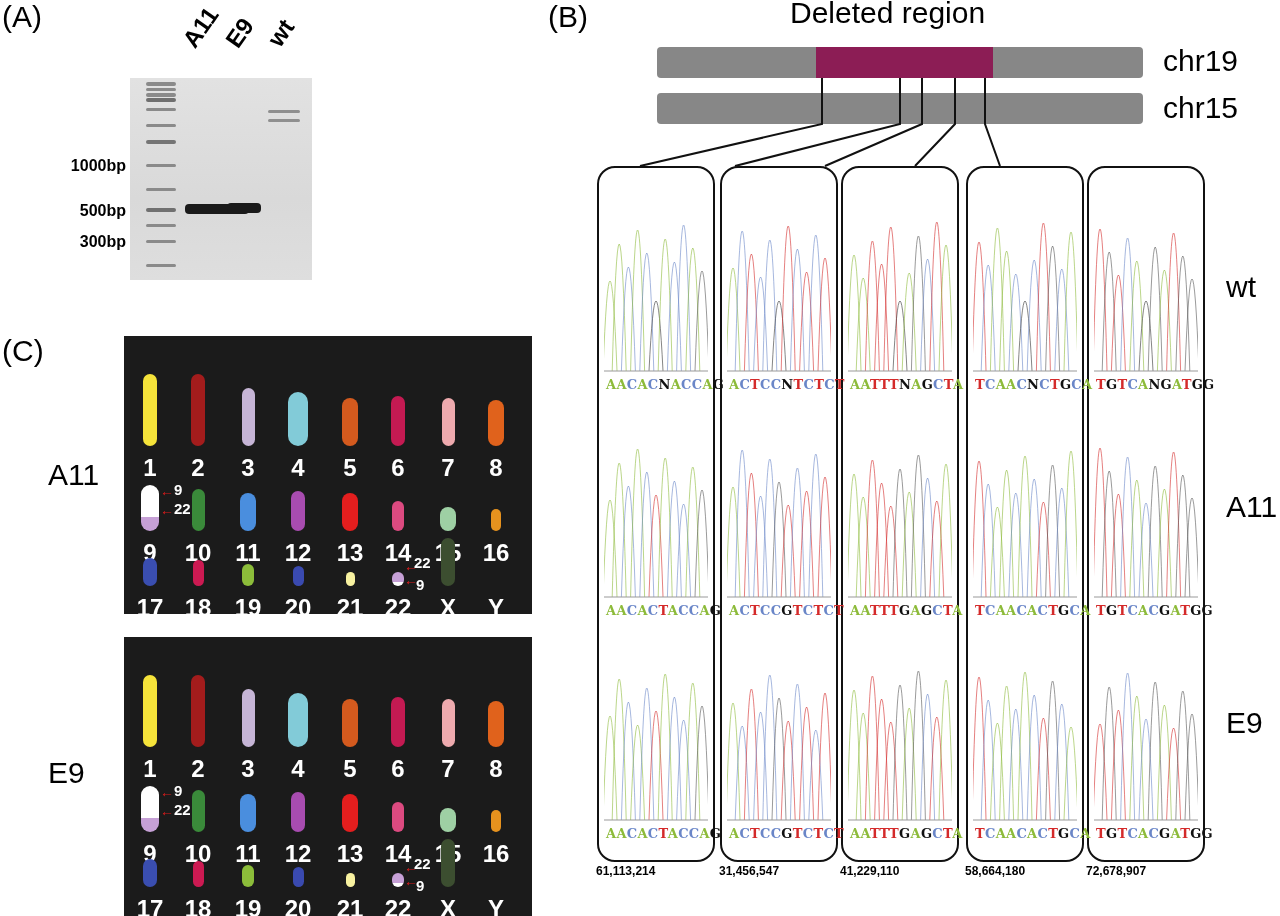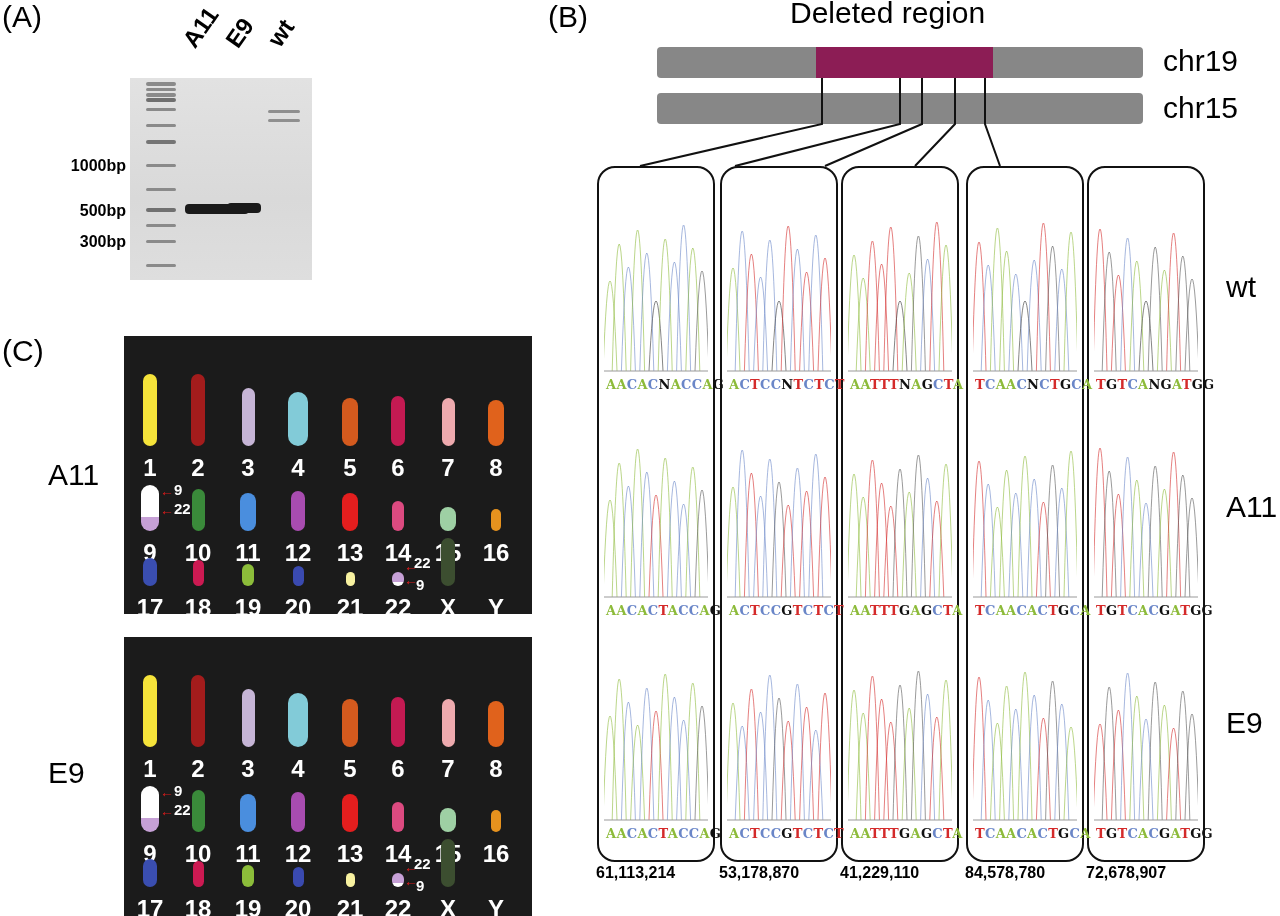--- a/index.html
+++ b/index.html
@@ -12,21 +12,21 @@
   .bp-label{font-size:16px;font-weight:bold;text-align:right;width:120px;}
   .ladder-band{position:absolute;left:16px;width:30px;height:3px;background:#8a8a8a;border-radius:2px;}
   .sample-band{position:absolute;height:10px;border-radius:4px;background:#1a1a1a;}
   .wt-band{position:absolute;height:3px;background:#8f8f8f;border-radius:2px;}
   
   .chr-bar{position:absolute;left:657px;width:486px;height:31px;background:#878787;border-radius:4px;}
   .del{position:absolute;left:816px;top:47px;width:177px;height:31px;background:#8c1d55;}
   .chr-label{font-size:30px;}
   .seq-box{position:absolute;border:2.5px solid #111;border-radius:18px;box-sizing:border-box;}
   .seq-text{position:absolute;font-size:13px;font-weight:bold;letter-spacing:0.3px;font-family:"DejaVu Serif",serif;}
-  .coord{font-size:16px;font-weight:bold;}
+  .coord{font-size:12px;font-weight:bold;}
   .row-label{font-size:30px;}
   
   .karyo{position:absolute;left:124px;background:#1b1b1b;}
   .chrom{position:absolute;border-radius:10px;}
   .knum{position:absolute;color:#fff;font-size:24px;font-weight:bold;text-align:center;width:40px;}
   .ksmall{position:absolute;color:#fff;font-size:15px;font-weight:bold;}
   .arrow{position:absolute;color:#e01c1c;font-size:14px;font-weight:bold;}
   .clone-label{font-size:30px;}
 </style>
 </head>
@@ -294,21 +294,21 @@
     <path d="M35.8,166 Q42.8,-124 49.8,166" stroke="#6a86c8" fill="none" stroke-width="0.8" opacity="0.75"></path>
     <path d="M45,166 Q52,-78 59,166" stroke="#555" fill="none" stroke-width="0.8" opacity="0.75"></path>
     <path d="M54.199999999999996,166 Q61.199999999999996,-32 68.19999999999999,166" stroke="#d42a2a" fill="none" stroke-width="0.8" opacity="0.75"></path>
     <path d="M63.39999999999999,166 Q70.39999999999999,-106 77.39999999999999,166" stroke="#6a86c8" fill="none" stroke-width="0.8" opacity="0.75"></path>
     <path d="M72.6,166 Q79.6,-60 86.6,166" stroke="#d42a2a" fill="none" stroke-width="0.8" opacity="0.75"></path>
     <path d="M81.8,166 Q88.8,-14 95.8,166" stroke="#6a86c8" fill="none" stroke-width="0.8" opacity="0.75"></path>
     <path d="M91,166 Q98,-88 105,166" stroke="#d42a2a" fill="none" stroke-width="0.8" opacity="0.75"></path>
     <line x1="0" x2="104" y1="166" y2="166" stroke="#999" stroke-width="1"></line>
   </svg>
 <div class="seq-text" style="left: 729px; top: 826px;"><span style="color: rgb(141, 187, 58);">A</span><span style="color: rgb(106, 134, 200);">C</span><span style="color: rgb(212, 42, 42);">T</span><span style="color: rgb(106, 134, 200);">C</span><span style="color: rgb(106, 134, 200);">C</span><span style="color: rgb(17, 17, 17);">G</span><span style="color: rgb(212, 42, 42);">T</span><span style="color: rgb(106, 134, 200);">C</span><span style="color: rgb(212, 42, 42);">T</span><span style="color: rgb(106, 134, 200);">C</span><span style="color: rgb(212, 42, 42);">T</span></div>
-<div class="abs coord" style="left: 719px; top: 864px;">53,178,870</div>
+<div class="abs coord" style="left: 719px; top: 864px;">31,456,547</div>
 <svg width="104" height="170" style="position: absolute; left: 848px; top: 205px;">
     <path d="M-1,166 Q6,-66 13,166" stroke="#8dbb3a" fill="none" stroke-width="0.8" opacity="0.75"></path>
     <path d="M8.2,166 Q15.2,-20 22.2,166" stroke="#8dbb3a" fill="none" stroke-width="0.8" opacity="0.75"></path>
     <path d="M17.4,166 Q24.4,-94 31.4,166" stroke="#d42a2a" fill="none" stroke-width="0.8" opacity="0.75"></path>
     <path d="M26.599999999999994,166 Q33.599999999999994,-48 40.599999999999994,166" stroke="#d42a2a" fill="none" stroke-width="0.8" opacity="0.75"></path>
     <path d="M35.8,166 Q42.8,-122 49.8,166" stroke="#d42a2a" fill="none" stroke-width="0.8" opacity="0.75"></path>
     <path d="M45,166 Q52,26 59,166" stroke="#333" fill="none" stroke-width="0.8" opacity="0.75"></path>
     <path d="M54.199999999999996,166 Q61.199999999999996,-30 68.19999999999999,166" stroke="#8dbb3a" fill="none" stroke-width="0.8" opacity="0.75"></path>
     <path d="M63.39999999999999,166 Q70.39999999999999,-104 77.39999999999999,166" stroke="#555" fill="none" stroke-width="0.8" opacity="0.75"></path>
     <path d="M72.6,166 Q79.6,-58 86.6,166" stroke="#6a86c8" fill="none" stroke-width="0.8" opacity="0.75"></path>
@@ -386,21 +386,21 @@
     <path d="M35.8,166 Q42.8,-56 49.8,166" stroke="#6a86c8" fill="none" stroke-width="0.8" opacity="0.75"></path>
     <path d="M45,166 Q52,-130 59,166" stroke="#8dbb3a" fill="none" stroke-width="0.8" opacity="0.75"></path>
     <path d="M54.199999999999996,166 Q61.199999999999996,-84 68.19999999999999,166" stroke="#6a86c8" fill="none" stroke-width="0.8" opacity="0.75"></path>
     <path d="M63.39999999999999,166 Q70.39999999999999,-38 77.39999999999999,166" stroke="#d42a2a" fill="none" stroke-width="0.8" opacity="0.75"></path>
     <path d="M72.6,166 Q79.6,-112 86.6,166" stroke="#555" fill="none" stroke-width="0.8" opacity="0.75"></path>
     <path d="M81.8,166 Q88.8,-66 95.8,166" stroke="#6a86c8" fill="none" stroke-width="0.8" opacity="0.75"></path>
     <path d="M91,166 Q98,-20 105,166" stroke="#8dbb3a" fill="none" stroke-width="0.8" opacity="0.75"></path>
     <line x1="0" x2="104" y1="166" y2="166" stroke="#999" stroke-width="1"></line>
   </svg>
 <div class="seq-text" style="left: 975px; top: 826px;"><span style="color: rgb(212, 42, 42);">T</span><span style="color: rgb(106, 134, 200);">C</span><span style="color: rgb(141, 187, 58);">A</span><span style="color: rgb(141, 187, 58);">A</span><span style="color: rgb(106, 134, 200);">C</span><span style="color: rgb(141, 187, 58);">A</span><span style="color: rgb(106, 134, 200);">C</span><span style="color: rgb(212, 42, 42);">T</span><span style="color: rgb(17, 17, 17);">G</span><span style="color: rgb(106, 134, 200);">C</span><span style="color: rgb(141, 187, 58);">A</span></div>
-<div class="abs coord" style="left: 965px; top: 864px;">84,578,780</div>
+<div class="abs coord" style="left: 965px; top: 864px;">58,664,180</div>
 <svg width="104" height="170" style="position: absolute; left: 1094px; top: 205px;">
     <path d="M-1,166 Q6,-118 13,166" stroke="#d42a2a" fill="none" stroke-width="0.8" opacity="0.75"></path>
     <path d="M8.2,166 Q15.2,-72 22.2,166" stroke="#555" fill="none" stroke-width="0.8" opacity="0.75"></path>
     <path d="M17.4,166 Q24.4,-26 31.4,166" stroke="#d42a2a" fill="none" stroke-width="0.8" opacity="0.75"></path>
     <path d="M26.599999999999994,166 Q33.599999999999994,-100 40.599999999999994,166" stroke="#6a86c8" fill="none" stroke-width="0.8" opacity="0.75"></path>
     <path d="M35.8,166 Q42.8,-54 49.8,166" stroke="#8dbb3a" fill="none" stroke-width="0.8" opacity="0.75"></path>
     <path d="M45,166 Q52,26 59,166" stroke="#333" fill="none" stroke-width="0.8" opacity="0.75"></path>
     <path d="M54.199999999999996,166 Q61.199999999999996,-82 68.19999999999999,166" stroke="#555" fill="none" stroke-width="0.8" opacity="0.75"></path>
     <path d="M63.39999999999999,166 Q70.39999999999999,-36 77.39999999999999,166" stroke="#8dbb3a" fill="none" stroke-width="0.8" opacity="0.75"></path>
     <path d="M72.6,166 Q79.6,-110 86.6,166" stroke="#d42a2a" fill="none" stroke-width="0.8" opacity="0.75"></path>

